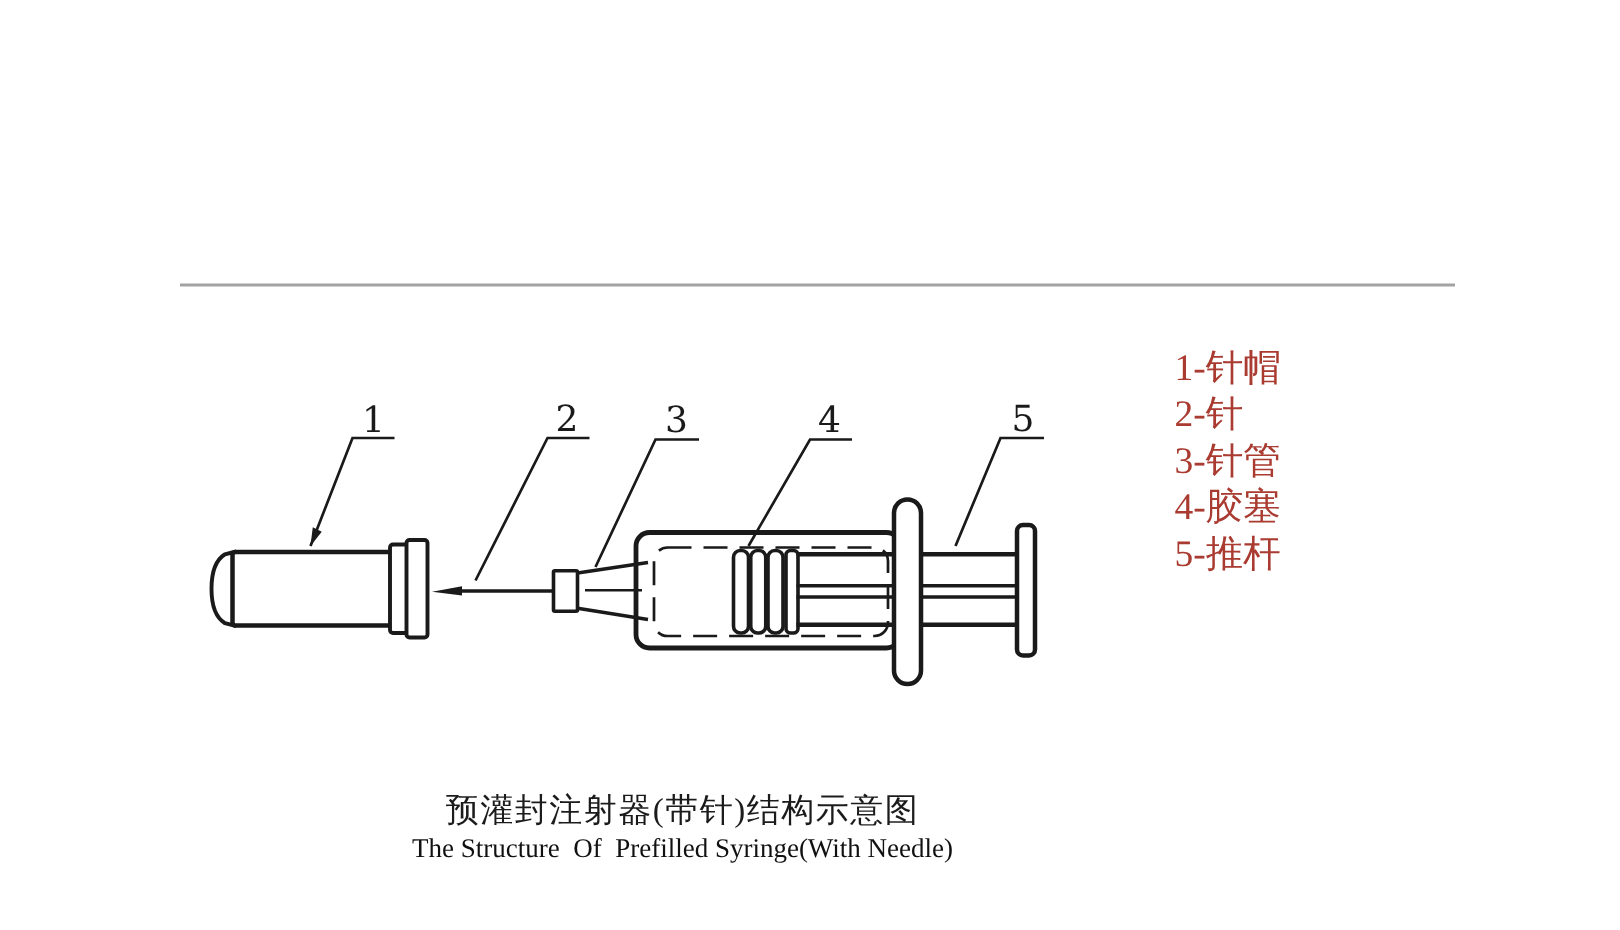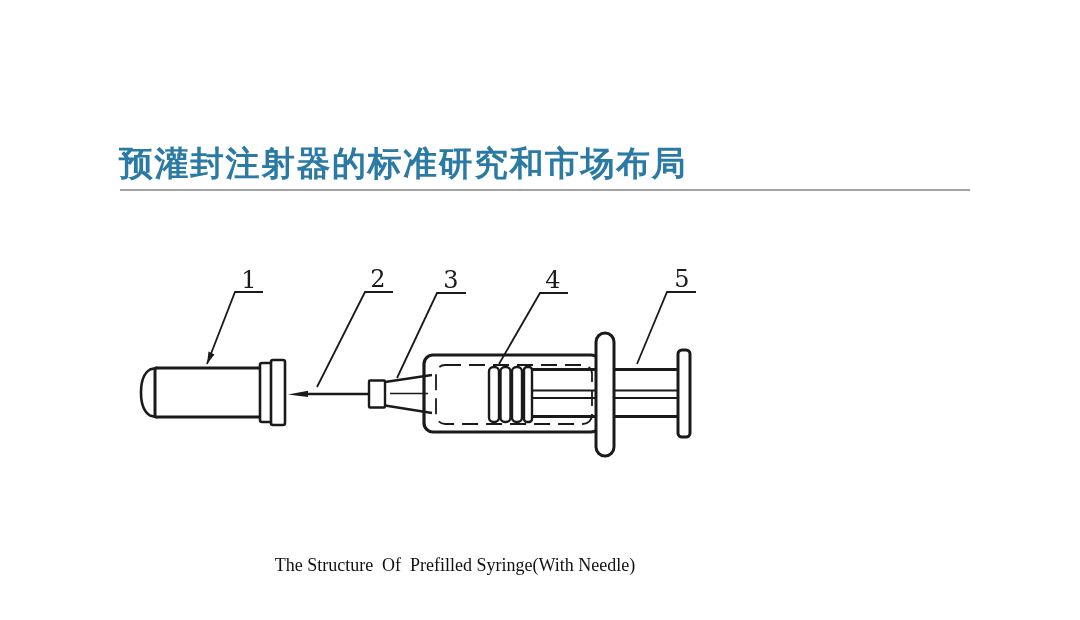--- a/index.html
+++ b/index.html
@@ -36,21 +36,20 @@
   .dnum{
     font-family:"DejaVu Serif","Liberation Serif",serif;
     font-size:24px;fill:#1a1a1a;text-anchor:middle;
   }
 </style>
 </head>
 <body>
 
 <div class="slide">
 
-  <div class="title">预灌封注射器的标准研究和市场布局</div>
   <div class="title-rule"></div>
 
   <svg class="diagram-svg" viewBox="0 0 660 300">
 
     <g>
       <path class="dfill" stroke-width="2.6" d="M46,153 L40,154.5 Q31,160 31,177.5 Q31,195 40,200.5 L46,202 Z"></path>
       <rect class="dfill" stroke-width="3" x="45" y="153" width="107" height="49" rx="2"></rect>
       <rect class="dfill" stroke-width="2.6" x="150" y="148" width="12" height="59" rx="2"></rect>
       <rect class="dfill" stroke-width="2.6" x="161" y="145" width="14" height="65" rx="2"></rect>
     </g>
@@ -106,16 +105,24 @@
     <g>
       <path class="dline" stroke-width="1.8" d="M458,78 L430,78 L389,149"></path>
       <text class="dnum" x="443" y="73">4</text>
     </g>
     <g>
       <path class="dline" stroke-width="1.8" d="M586,77 L557,77 L527,149"></path>
       <text class="dnum" x="572" y="72">5</text>
     </g>
   </svg>
 
+  <div class="legend">
+    <div>1-针帽</div>
+    <div>2-针</div>
+    <div>3-针管</div>
+    <div>4-胶塞</div>
+    <div>5-推杆</div>
+  </div>
 
+  <div class="caption-zh">预灌封注射器(带针)结构示意图</div>
   <div class="caption-en">The Structure  Of  Prefilled Syringe(With Needle)</div>
 
 </div>
 
 </body></html>

